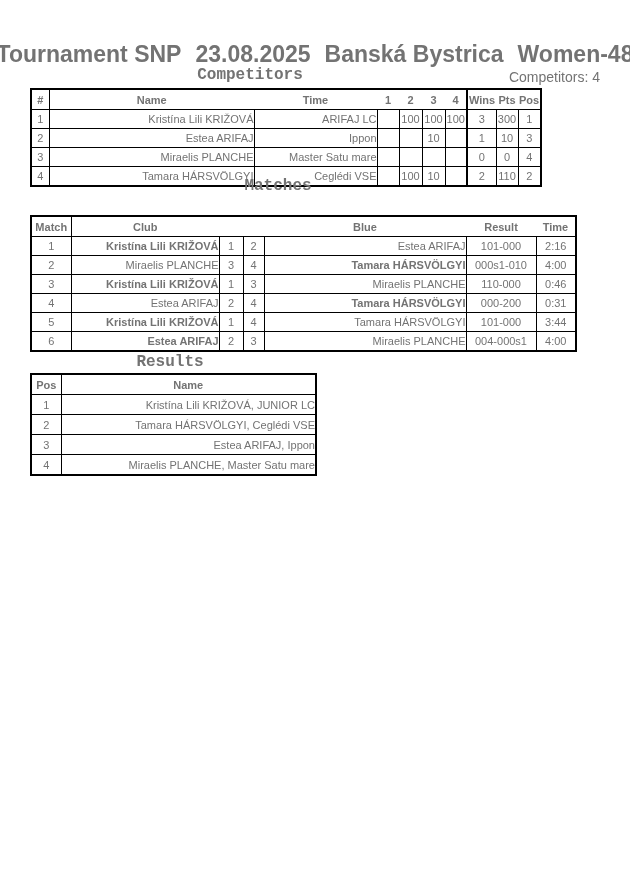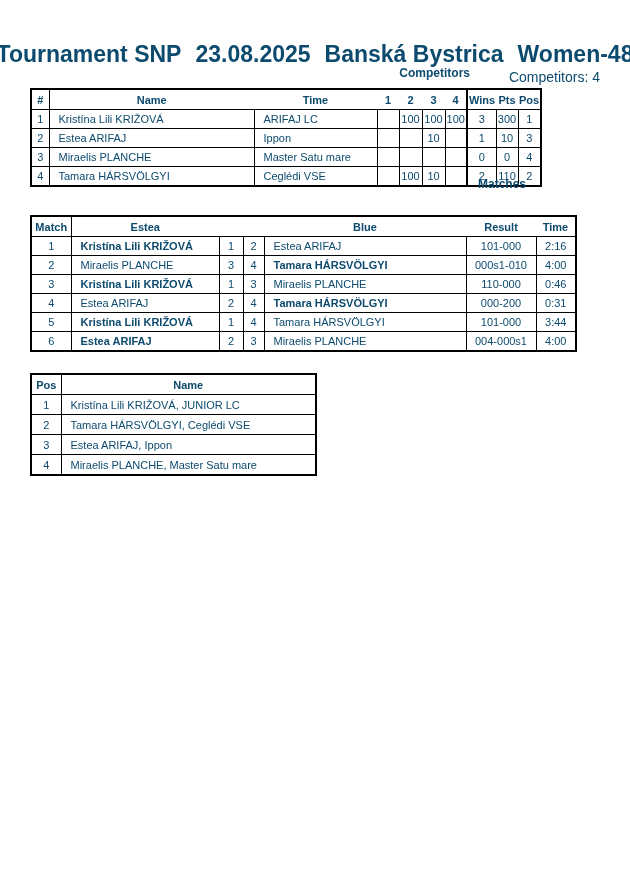--- a/index.html
+++ b/index.html
@@ -1,26 +1,26 @@
 <!DOCTYPE html>
 <html><head>
 <meta charset="utf-8">
 <style>
   html,body { margin:0; padding:0; background:#fff; }
   .page {
     position:relative; width:630px; height:891px; background:#ffffff;
-    font-family:"Liberation Sans", sans-serif; color:#0c4a6e; overflow:hidden;
+    font-family:"Liberation Sans", sans-serif; color:#737373; overflow:hidden;
   }
   .doc-title {
     position:absolute; top:41px; left:0; width:630px;
     display:flex; justify-content:center; gap:14px;
     font-size:23px; font-weight:bold; white-space:nowrap;
   }
   .section-heading {
-    position:absolute; font-size:12px; font-weight:bold; text-align:right;
+    position:absolute; font-size:16px; font-weight:bold; text-align:center;font-family:Liberation Mono, monospace;
   }
   .heading-competitors { top:66px; left:30px; width:440px; }
   .heading-matches    { top:177px; left:30px; width:496px; }
   .heading-results    { top:353px; left:30px; width:280px; }
   .competitors-count {
     position:absolute; top:69px; right:30px; font-size:14px;
   }
   table {
     position:absolute; border-collapse:collapse; table-layout:fixed;
     background:#fff; border:2px solid #000;
@@ -35,21 +35,21 @@
     white-space:nowrap; overflow:hidden; text-align:center; vertical-align:middle;
   }
   td {
     border:1px solid #000;
     font-size:11px; padding:0; height:18px;
     white-space:nowrap; overflow:hidden; text-align:center; vertical-align:middle;
   }
   .tbl-results td { height:19px; }
   th.divider-right { border-right:1px solid #000; }
   th.thick-left, td.thick-left { border-left:2px solid #000;margin-top:28px; }
-  .pl { text-align:left; padding-left:9px; }
+  .pl { text-align:right; padding-left:9px; }
   .bold { font-weight:bold; }
 </style>
 </head>
 <body>
 
 <div class="page">
 
   <div class="doc-title">
     <span>Tournament SNP</span>
     <span>23.08.2025</span>
@@ -145,21 +145,21 @@
         <col style="width:148px">
         <col style="width:24px">
         <col style="width:21px">
       <col style="width:202px">
         <col style="width:70px">
         <col style="width:40px">
     </colgroup>
     <tbody>
         <tr>
       <th class="divider-right">Match</th>
-      <th>Estea</th>
+      <th>Club</th>
       <th></th>
       <th></th>
       <th>Blue</th>
       <th>Result</th>
       <th>Time</th>
     </tr>
     <tr>
       <td>1</td>
       <td class="pl bold">Kristína Lili KRIŽOVÁ</td>
       <td>1</td>
@@ -209,20 +209,21 @@
       <td class="pl bold">Estea ARIFAJ</td>
       <td>2</td>
       <td>3</td>
       <td class="pl">Miraelis PLANCHE</td>
       <td>004-000s1</td>
       <td>4:00</td>
     </tr>
   </tbody>
     </table>
 
+  <div class="section-heading heading-results">Results</div>
 
   <table class="tbl-results">
     <colgroup>
       <col style="width:30px">
         <col style="width:255px">
     </colgroup>
     <tbody>
         <tr>
       <th class="divider-right">Pos</th>
       <th>Name</th>

